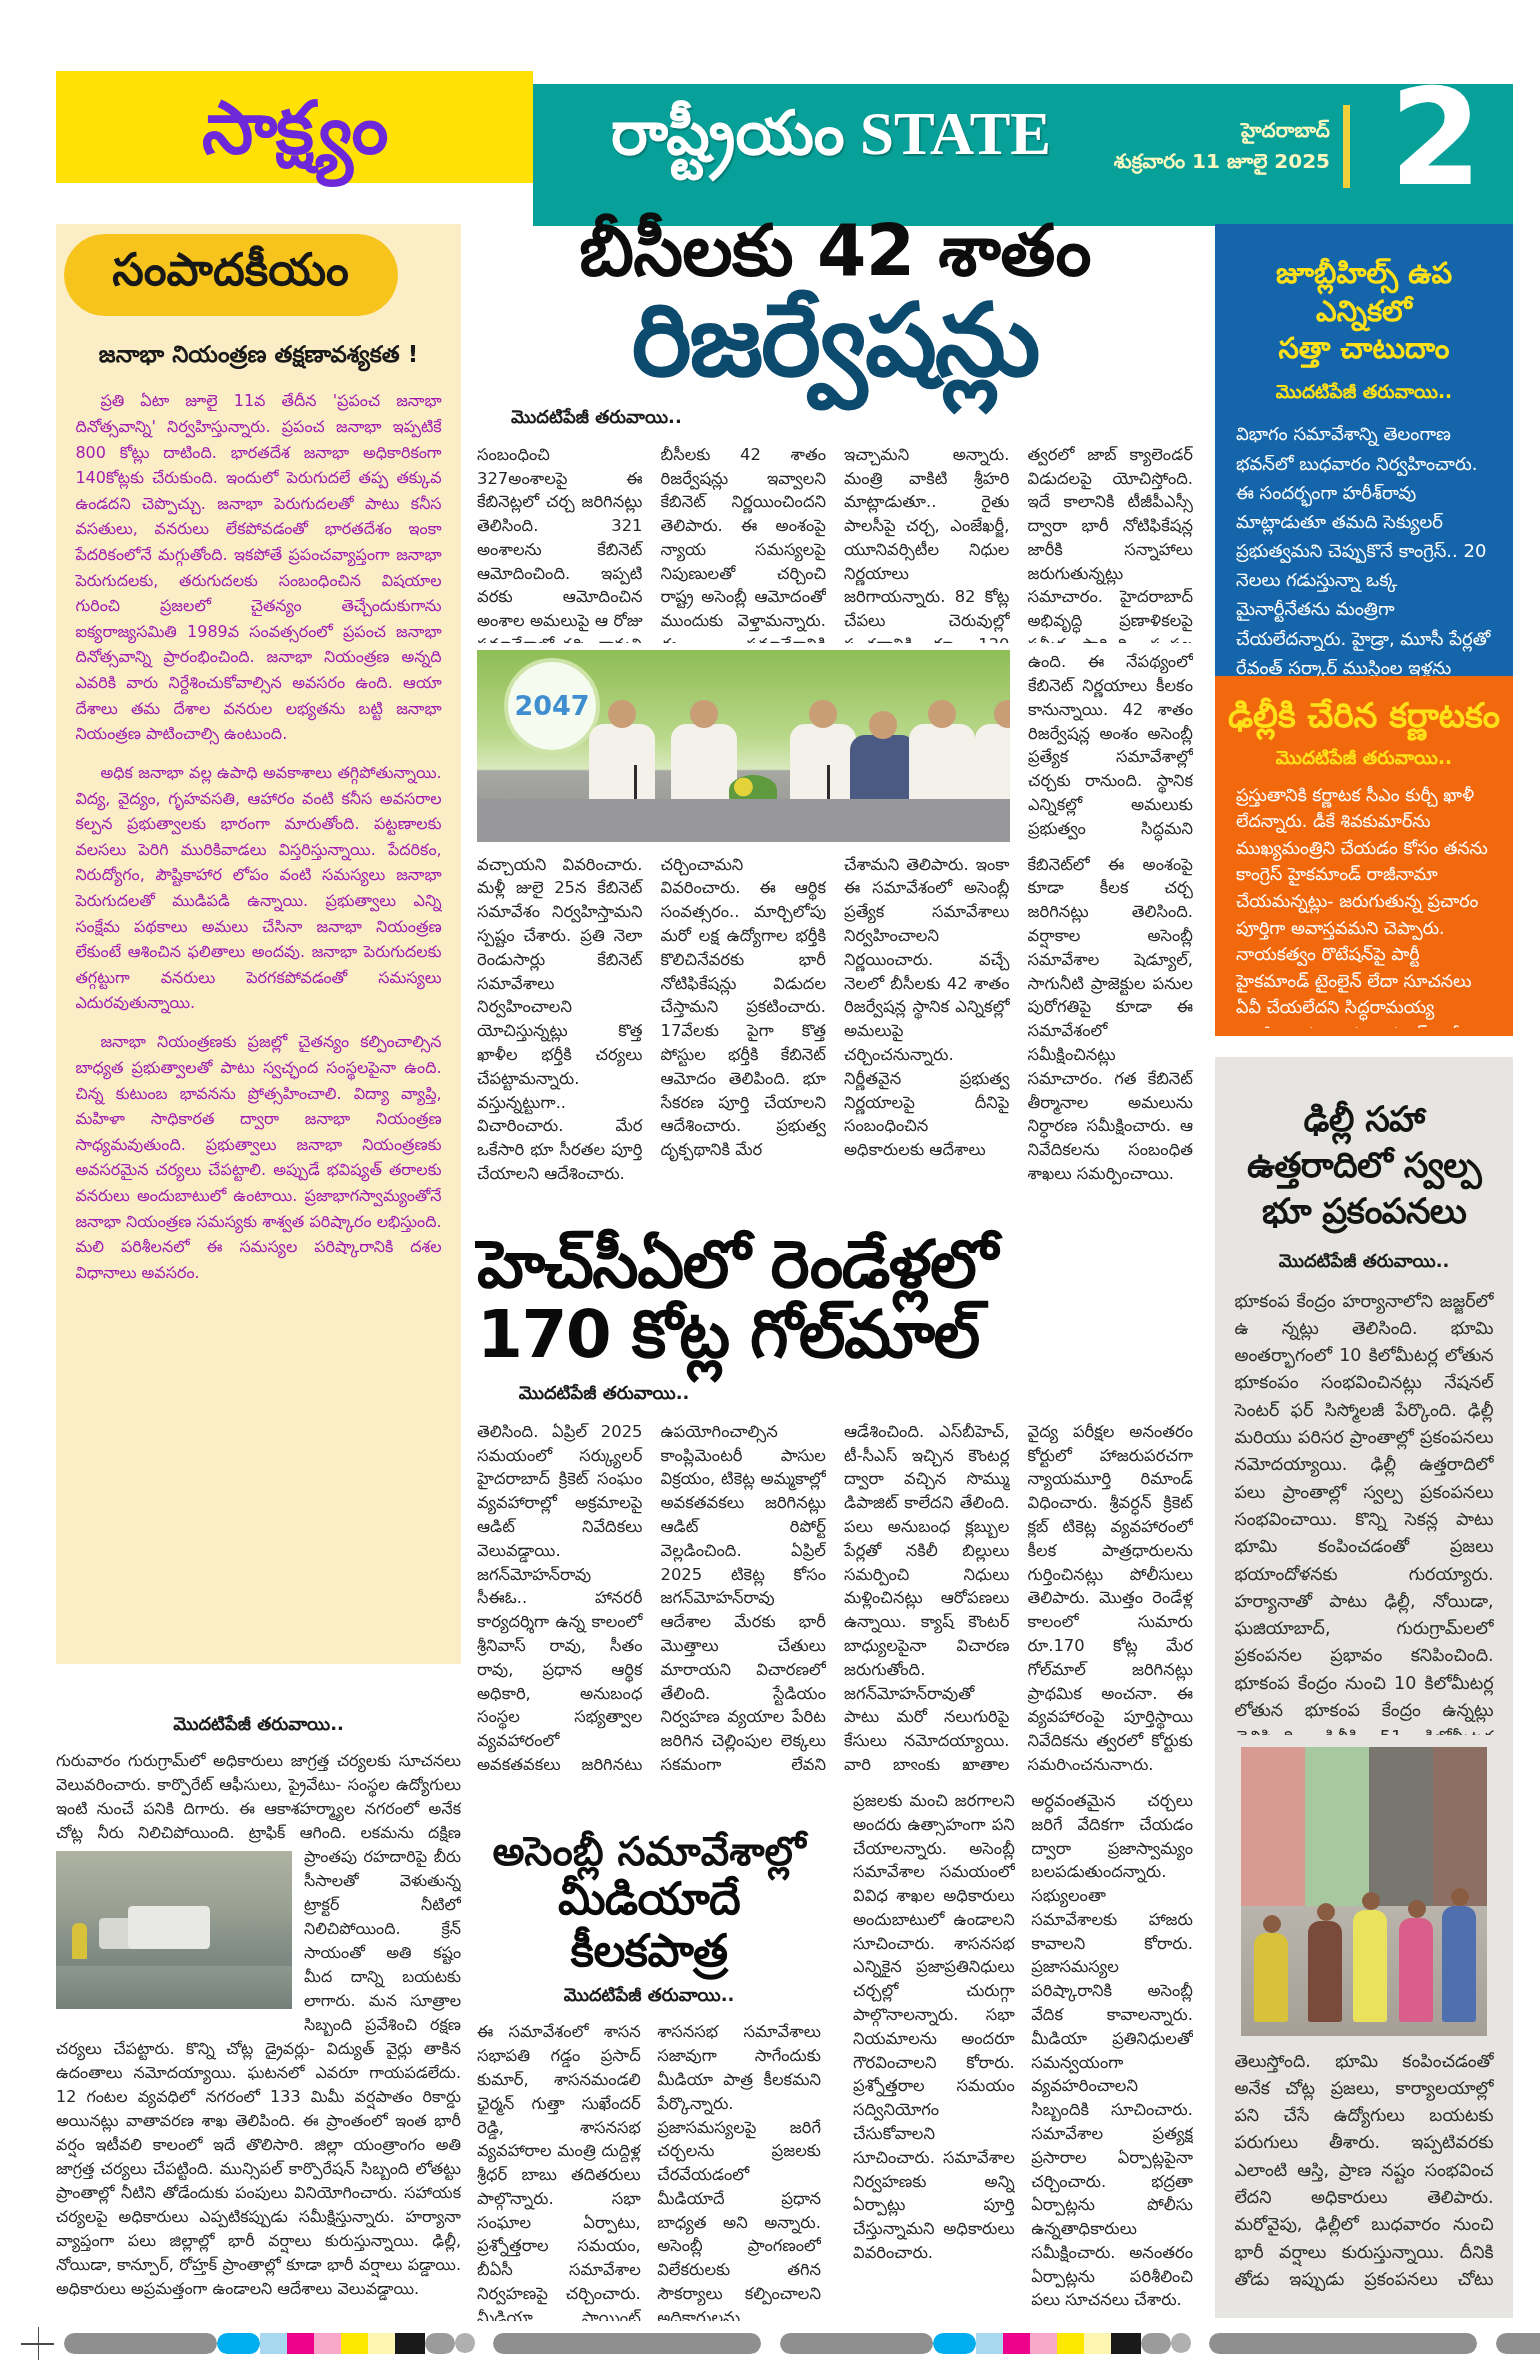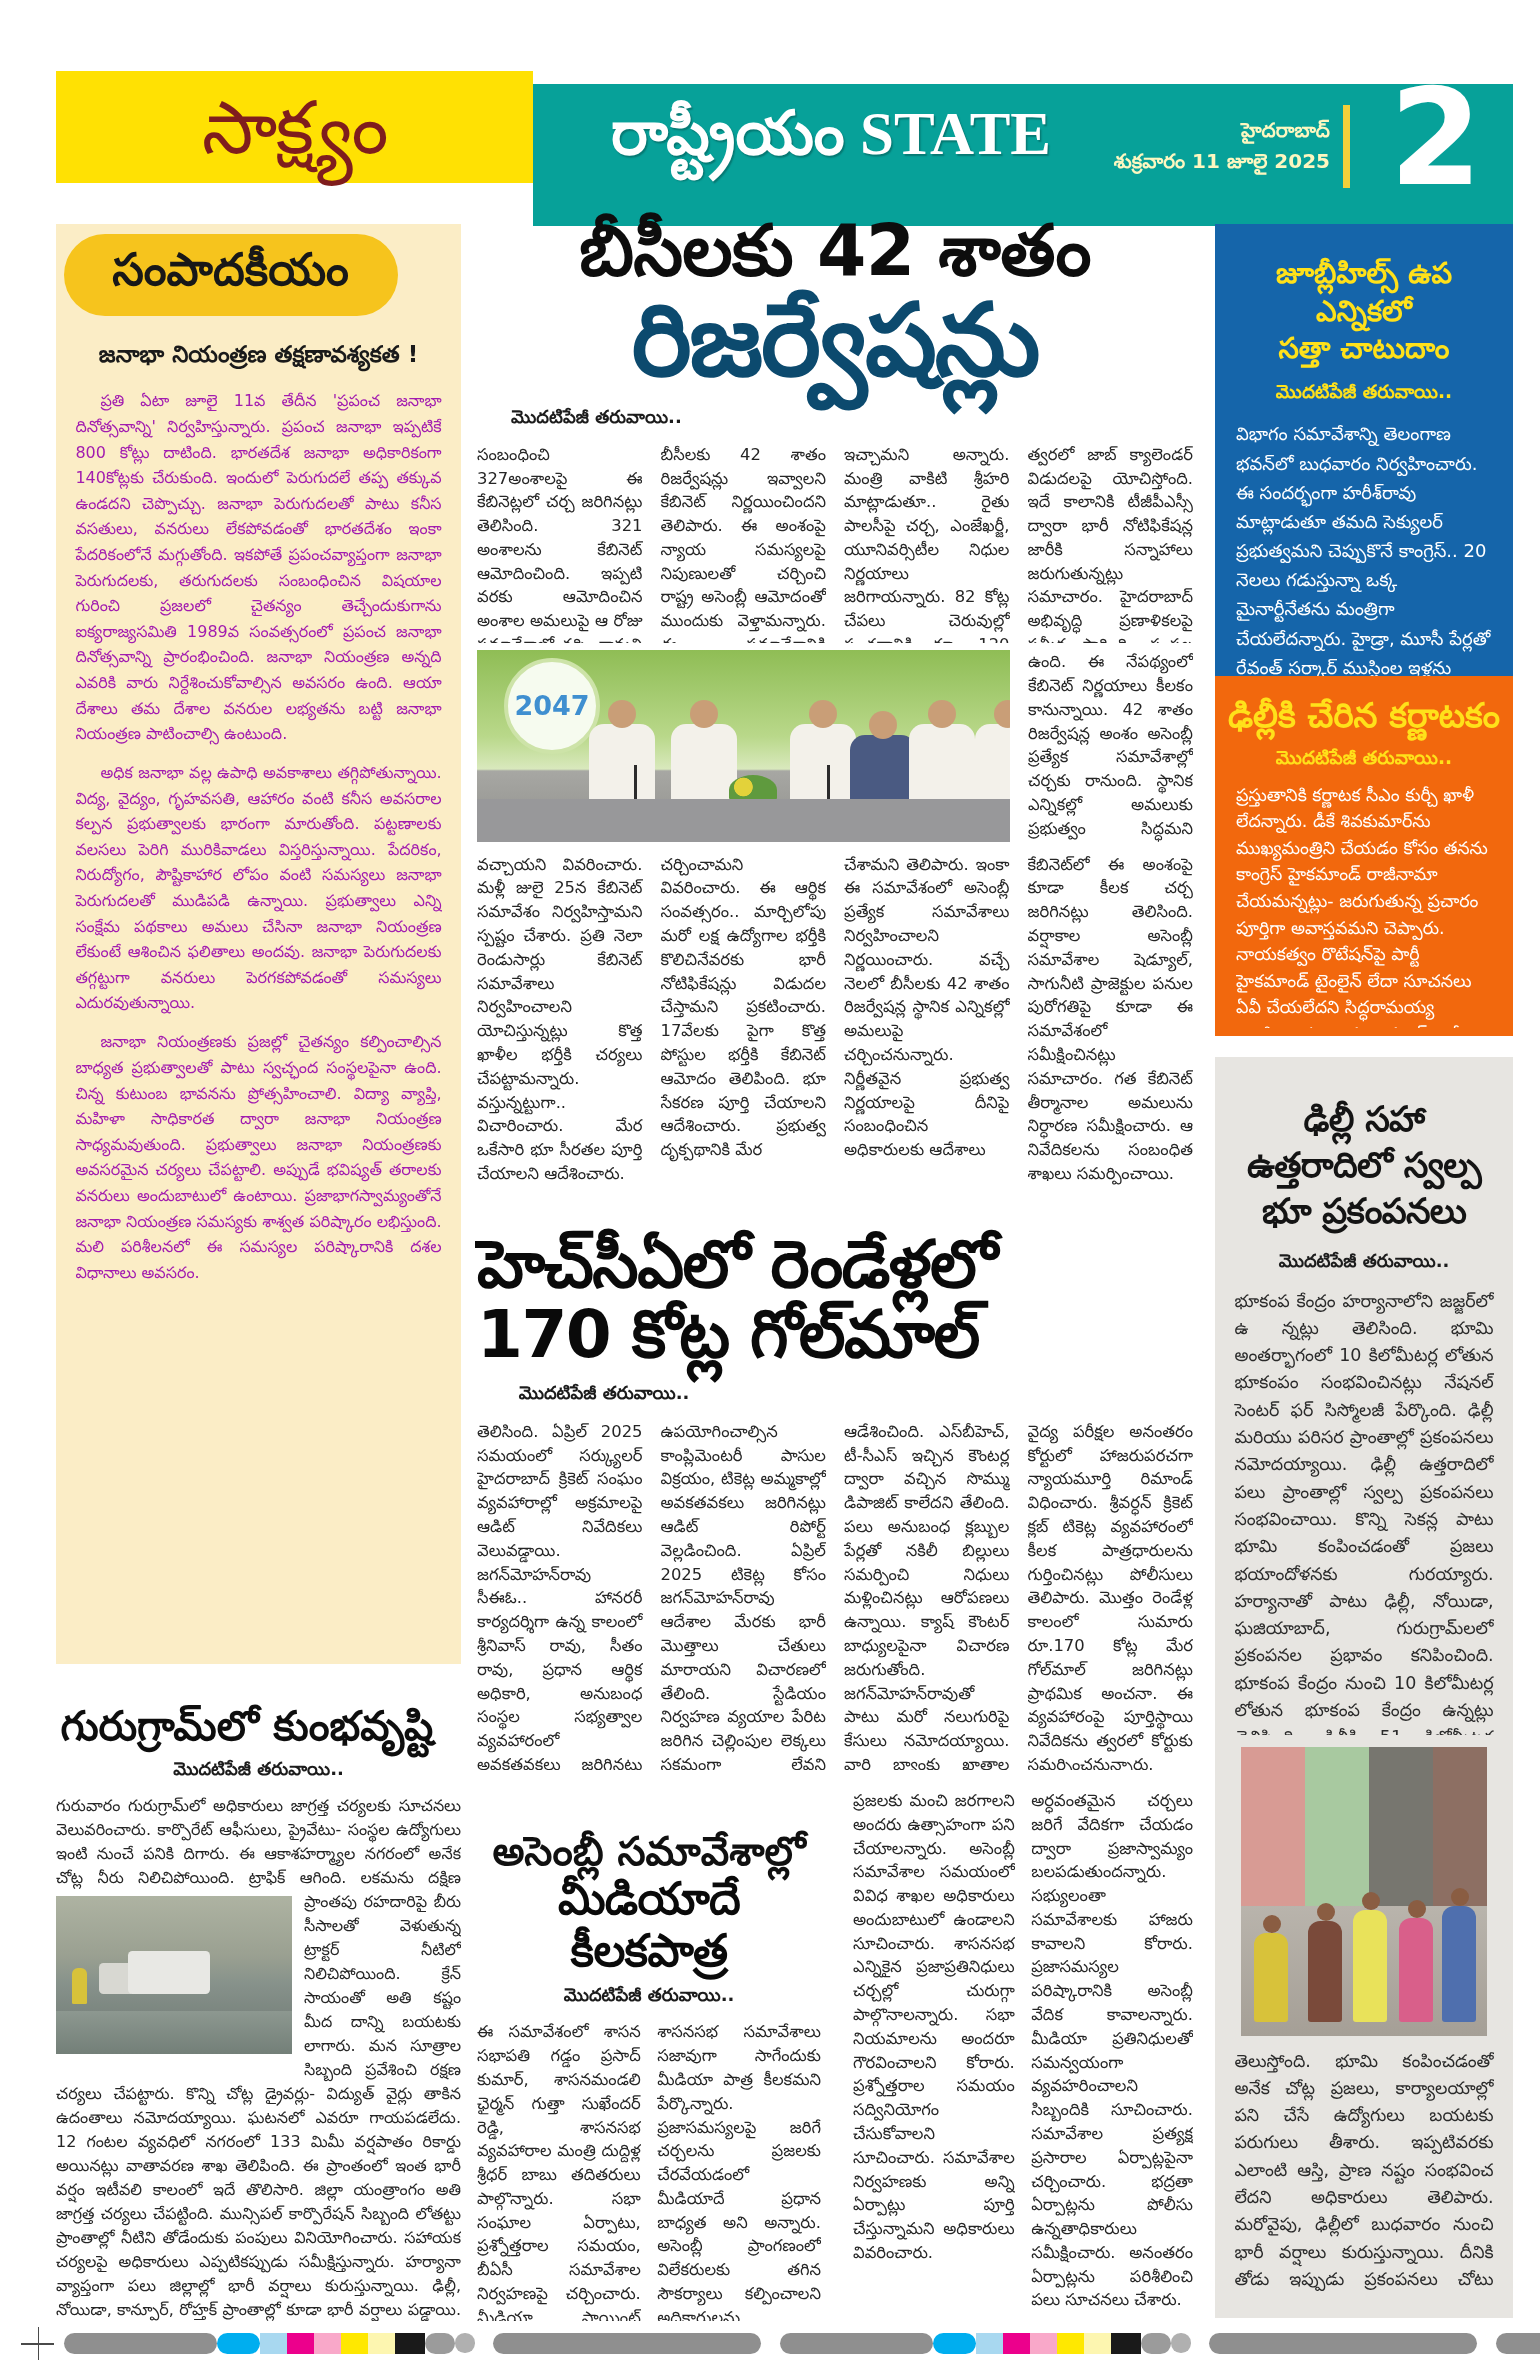--- a/index.html
+++ b/index.html
@@ -6,21 +6,21 @@
   body{
     width:1541px;height:2377px;position:relative;background:#ffffff;
     font-family:"DejaVu Sans","Liberation Sans",sans-serif;color:#222;
     overflow:hidden;
   }
   .abs{position:absolute;}
 
   
   .logo-box{left:56px;top:71px;width:477px;height:112px;background:#ffe103;
     display:flex;align-items:center;justify-content:center;}
-  .logo-text{font-size:73px;font-weight:400;color:#7f1d1d;letter-spacing:-1.5px;line-height:1;}
+  .logo-text{font-size:73px;font-weight:700;color:#6d28d9;letter-spacing:-1.5px;line-height:1;}
   .teal-band{left:533px;top:84px;width:980px;height:142px;background:#07a199;}
   .section-title{position:absolute;left:78px;top:16.4px;color:#ffffff;
     font-family:"Liberation Serif","DejaVu Serif",serif;font-weight:700;font-size:61px;line-height:1.1;
     text-shadow:1.5px 1.5px 1.5px rgba(0,0,0,.25);white-space:nowrap;}
   .dateline{position:absolute;right:183px;top:31px;text-align:right;color:#fdf7c0;
     font-size:20px;font-weight:700;line-height:1.55;}
   .head-divider{position:absolute;right:163px;top:21px;width:6.7px;height:83px;background:#f3cf3a;}
   .page-num{position:absolute;right:31px;top:-12px;font-size:133px;font-weight:800;color:#ffffff;line-height:1;}
 
   
@@ -214,21 +214,20 @@
       <div class="col col-text">శాసనసభ సమావేశాలు సజావుగా సాగేందుకు మీడియా పాత్ర కీలకమని పేర్కొన్నారు. ప్రజాసమస్యలపై జరిగే చర్చలను ప్రజలకు చేరవేయడంలో మీడియాదే ప్రధాన బాధ్యత అని అన్నారు. అసెంబ్లీ ప్రాంగణంలో విలేకరులకు తగిన సౌకర్యాలు కల్పించాలని అధికారులను ఆదేశించారు. సమావేశాల షెడ్యూల్‌ను త్వరలో ప్రకటించనున్నారు.</div>
     </div>
   </div>
   <div class="asm-right">
     <div class="col col-text">ప్రజలకు మంచి జరగాలని అందరు ఉత్సాహంగా పని చేయాలన్నారు. అసెంబ్లీ సమావేశాల సమయంలో వివిధ శాఖల అధికారులు అందుబాటులో ఉండాలని సూచించారు. శాసనసభ ఎన్నికైన ప్రజాప్రతినిధులు చర్చల్లో చురుగ్గా పాల్గొనాలన్నారు. సభా నియమాలను అందరూ గౌరవించాలని కోరారు. ప్రశ్నోత్తరాల సమయం సద్వినియోగం చేసుకోవాలని సూచించారు. సమావేశాల నిర్వహణకు అన్ని ఏర్పాట్లు పూర్తి చేస్తున్నామని అధికారులు వివరించారు.</div>
     <div class="col col-text">అర్ధవంతమైన చర్చలు జరిగే వేదికగా చేయడం ద్వారా ప్రజాస్వామ్యం బలపడుతుందన్నారు. సభ్యులంతా సమావేశాలకు హాజరు కావాలని కోరారు. ప్రజాసమస్యల పరిష్కారానికి అసెంబ్లీ వేదిక కావాలన్నారు. మీడియా ప్రతినిధులతో సమన్వయంగా వ్యవహరించాలని సిబ్బందికి సూచించారు. సమావేశాల ప్రత్యక్ష ప్రసారాల ఏర్పాట్లపైనా చర్చించారు. భద్రతా ఏర్పాట్లను పోలీసు ఉన్నతాధికారులు సమీక్షించారు. అనంతరం ఏర్పాట్లను పరిశీలించి పలు సూచనలు చేశారు.</div>
   </div>
 </div>
 
 <div class="abs gurugram">
-  <div class="guru-h">గురుగ్రామ్‌లో కుంభవృష్టి</div>
   <div class="kicker guru-kicker">మొదటిపేజీ తరువాయి..</div>
   <div class="guru-body clearfix">
     <span>గురువారం గురుగ్రామ్‌లో అధికారులు జాగ్రత్త చర్యలకు సూచనలు వెలువరించారు. కార్పొరేట్ ఆఫీసులు, ప్రైవేటు- సంస్థల ఉద్యోగులు ఇంటి నుంచే పనికి దిగారు. ఈ ఆకాశహర్మ్యాల నగరంలో అనేక చోట్ల నీరు నిలిచిపోయింది. ట్రాఫిక్ ఆగింది. లకమను దక్షిణ ప్రాంతపు</span>
     <div class="flood-photo">
       <div class="flood-cab"></div>
       <div class="flood-truck"></div>
       <div class="flood-person"></div>
       <div class="flood-water"></div>
     </div>
     <span>రహదారిపై బీరు సీసాలతో వెళుతున్న ట్రాక్టర్ నీటిలో నిలిచిపోయింది. క్రేన్ సాయంతో అతి కష్టం మీద దాన్ని బయటకు లాగారు. మన సూత్రాల సిబ్బంది ప్రవేశించి రక్షణ చర్యలు చేపట్టారు. కొన్ని చోట్ల డ్రైవర్లు- విద్యుత్ వైర్లు తాకిన ఉదంతాలు నమోదయ్యాయి. ఘటనలో ఎవరూ గాయపడలేదు. 12 గంటల వ్యవధిలో నగరంలో 133 మిమీ వర్షపాతం రికార్డు అయినట్లు వాతావరణ శాఖ తెలిపింది. ఈ ప్రాంతంలో ఇంత భారీ వర్షం ఇటీవలి కాలంలో ఇదే తొలిసారి. జిల్లా యంత్రాంగం అతి జాగ్రత్త చర్యలు చేపట్టింది. మున్సిపల్ కార్పొరేషన్ సిబ్బంది లోతట్టు ప్రాంతాల్లో నీటిని తోడేందుకు పంపులు వినియోగించారు. సహాయక చర్యలపై అధికారులు ఎప్పటికప్పుడు సమీక్షిస్తున్నారు. హర్యానా వ్యాప్తంగా పలు జిల్లాల్లో భారీ వర్షాలు కురుస్తున్నాయి. ఢిల్లీ, నోయిడా, కాన్పూర్, రోహ్తక్ ప్రాంతాల్లో కూడా భారీ వర్షాలు పడ్డాయి. అధికారులు అప్రమత్తంగా ఉండాలని ఆదేశాలు వెలువడ్డాయి.</span>

